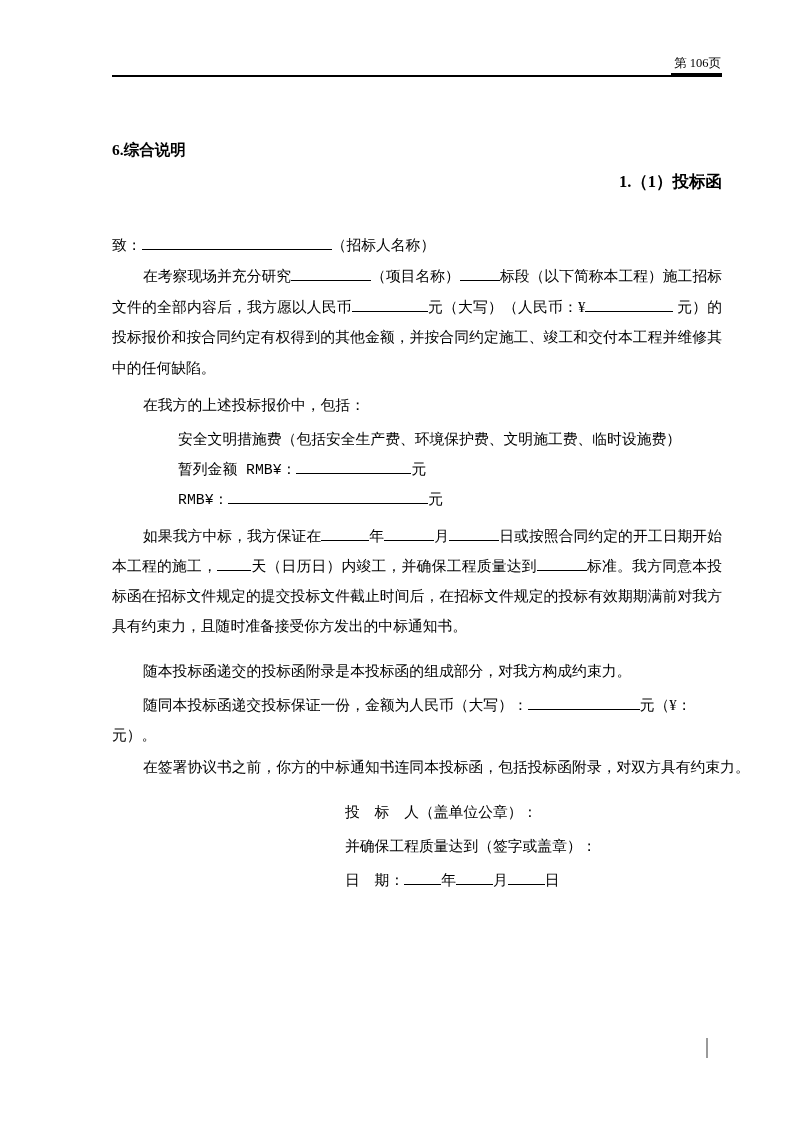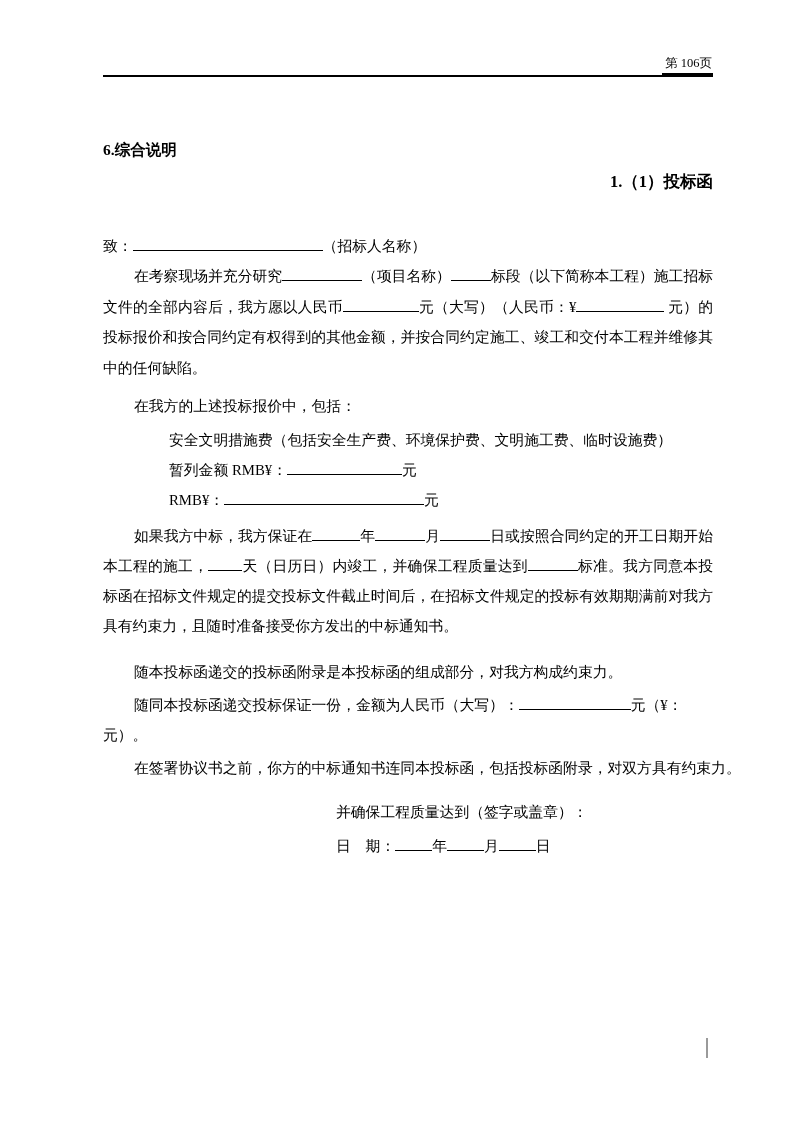--- a/index.html
+++ b/index.html
@@ -8,21 +8,21 @@
     width: 793px;
     height: 1122px;
     background: #ffffff;
     color: #000000;
     font-family: "Liberation Serif", "DejaVu Serif", serif;
     font-size: 14.8px;
     overflow: hidden;
   }
   .content {
     position: absolute;
-    left: 103px;
+    left: 112px;
     top: 0;
     width: 610px;
   }
   .page-header {
     text-align: right;
     padding-top: 54px;
     border-bottom: 2px solid #000;
     line-height: 17px;
   }
   .page-header .pagenum {
@@ -41,21 +41,21 @@
     margin: 10px 0 0 0;
     font-size: 16.5px;
     font-weight: bold;
     text-align: right;
     line-height: 23px;
   }
   p { margin: 0; line-height: 30px; }
   .salutation { margin-top: 38px; }
   .just { text-align: justify; }
   .indent { text-indent: 31px; }
-  .nowrap { white-space: nowrap; }
+  .nowrap { white-space: nowrap; font-family: Liberation Mono, monospace; }
   .p-offer { line-height: 30.5px; }
   .p-include { margin-top: 8px; }
   .sub { padding-left: 66px; }
   .p-safety { margin-top: 4px; }
   .p-award { margin-top: 6px; }
   .p-appendix { margin-top: 16px; }
   .p-bond { margin-top: 3px; }
   .p-binding { margin-top: 3px; }
   .signature { margin-top: 12px; margin-left: 233px; }
   .signature p { line-height: 34px; white-space: nowrap; }
@@ -102,20 +102,21 @@
 
     <p class="p-award just indent"><span>如果我方中标，我方保证在</span><span class="blank" style="width: 48px;"></span><span>年</span><span class="blank" style="width: 50px;"></span><span>月</span><span class="blank" style="width: 50px;"></span><span>日或按照合同约定的开工日期开始本工程的施工，</span><span class="blank" style="width: 34px;"></span><span>天（日历日）内竣工，并确保工程质量达到</span><span class="blank" style="width: 50px;"></span><span>标准。我方同意本投标函在招标文件规定的提交投标文件截止时间后，在招标文件规定的投标有效期期满前对我方具有约束力，且随时准备接受你方发出的中标通知书。</span></p>
 
     <p class="p-appendix indent nowrap">随本投标函递交的投标函附录是本投标函的组成部分，对我方构成约束力。</p>
 
     <p class="p-bond just indent"><span>随同本投标函递交投标保证一份，金额为人民币（大写）：</span><span class="blank" style="width: 112px;"></span><span>元（¥：</span><br><span>元）。</span></p>
 
     <p class="p-binding indent nowrap">在签署协议书之前，你方的中标通知书连同本投标函，包括投标函附录，对双方具有约束力。</p>
 
     <div class="signature">
+      <p>投　标　人（盖单位公章）：</p>
       <p>并确保工程质量达到（签字或盖章）：</p>
       <p><span>日　期：</span><span class="blank" style="width: 37px;"></span><span>年</span><span class="blank" style="width: 37px;"></span><span>月</span><span class="blank" style="width: 37px;"></span><span>日</span></p>
     </div>
 
   </div>
 
   <div class="cursor-mark"></div>
 </div>
 
 </body></html>

